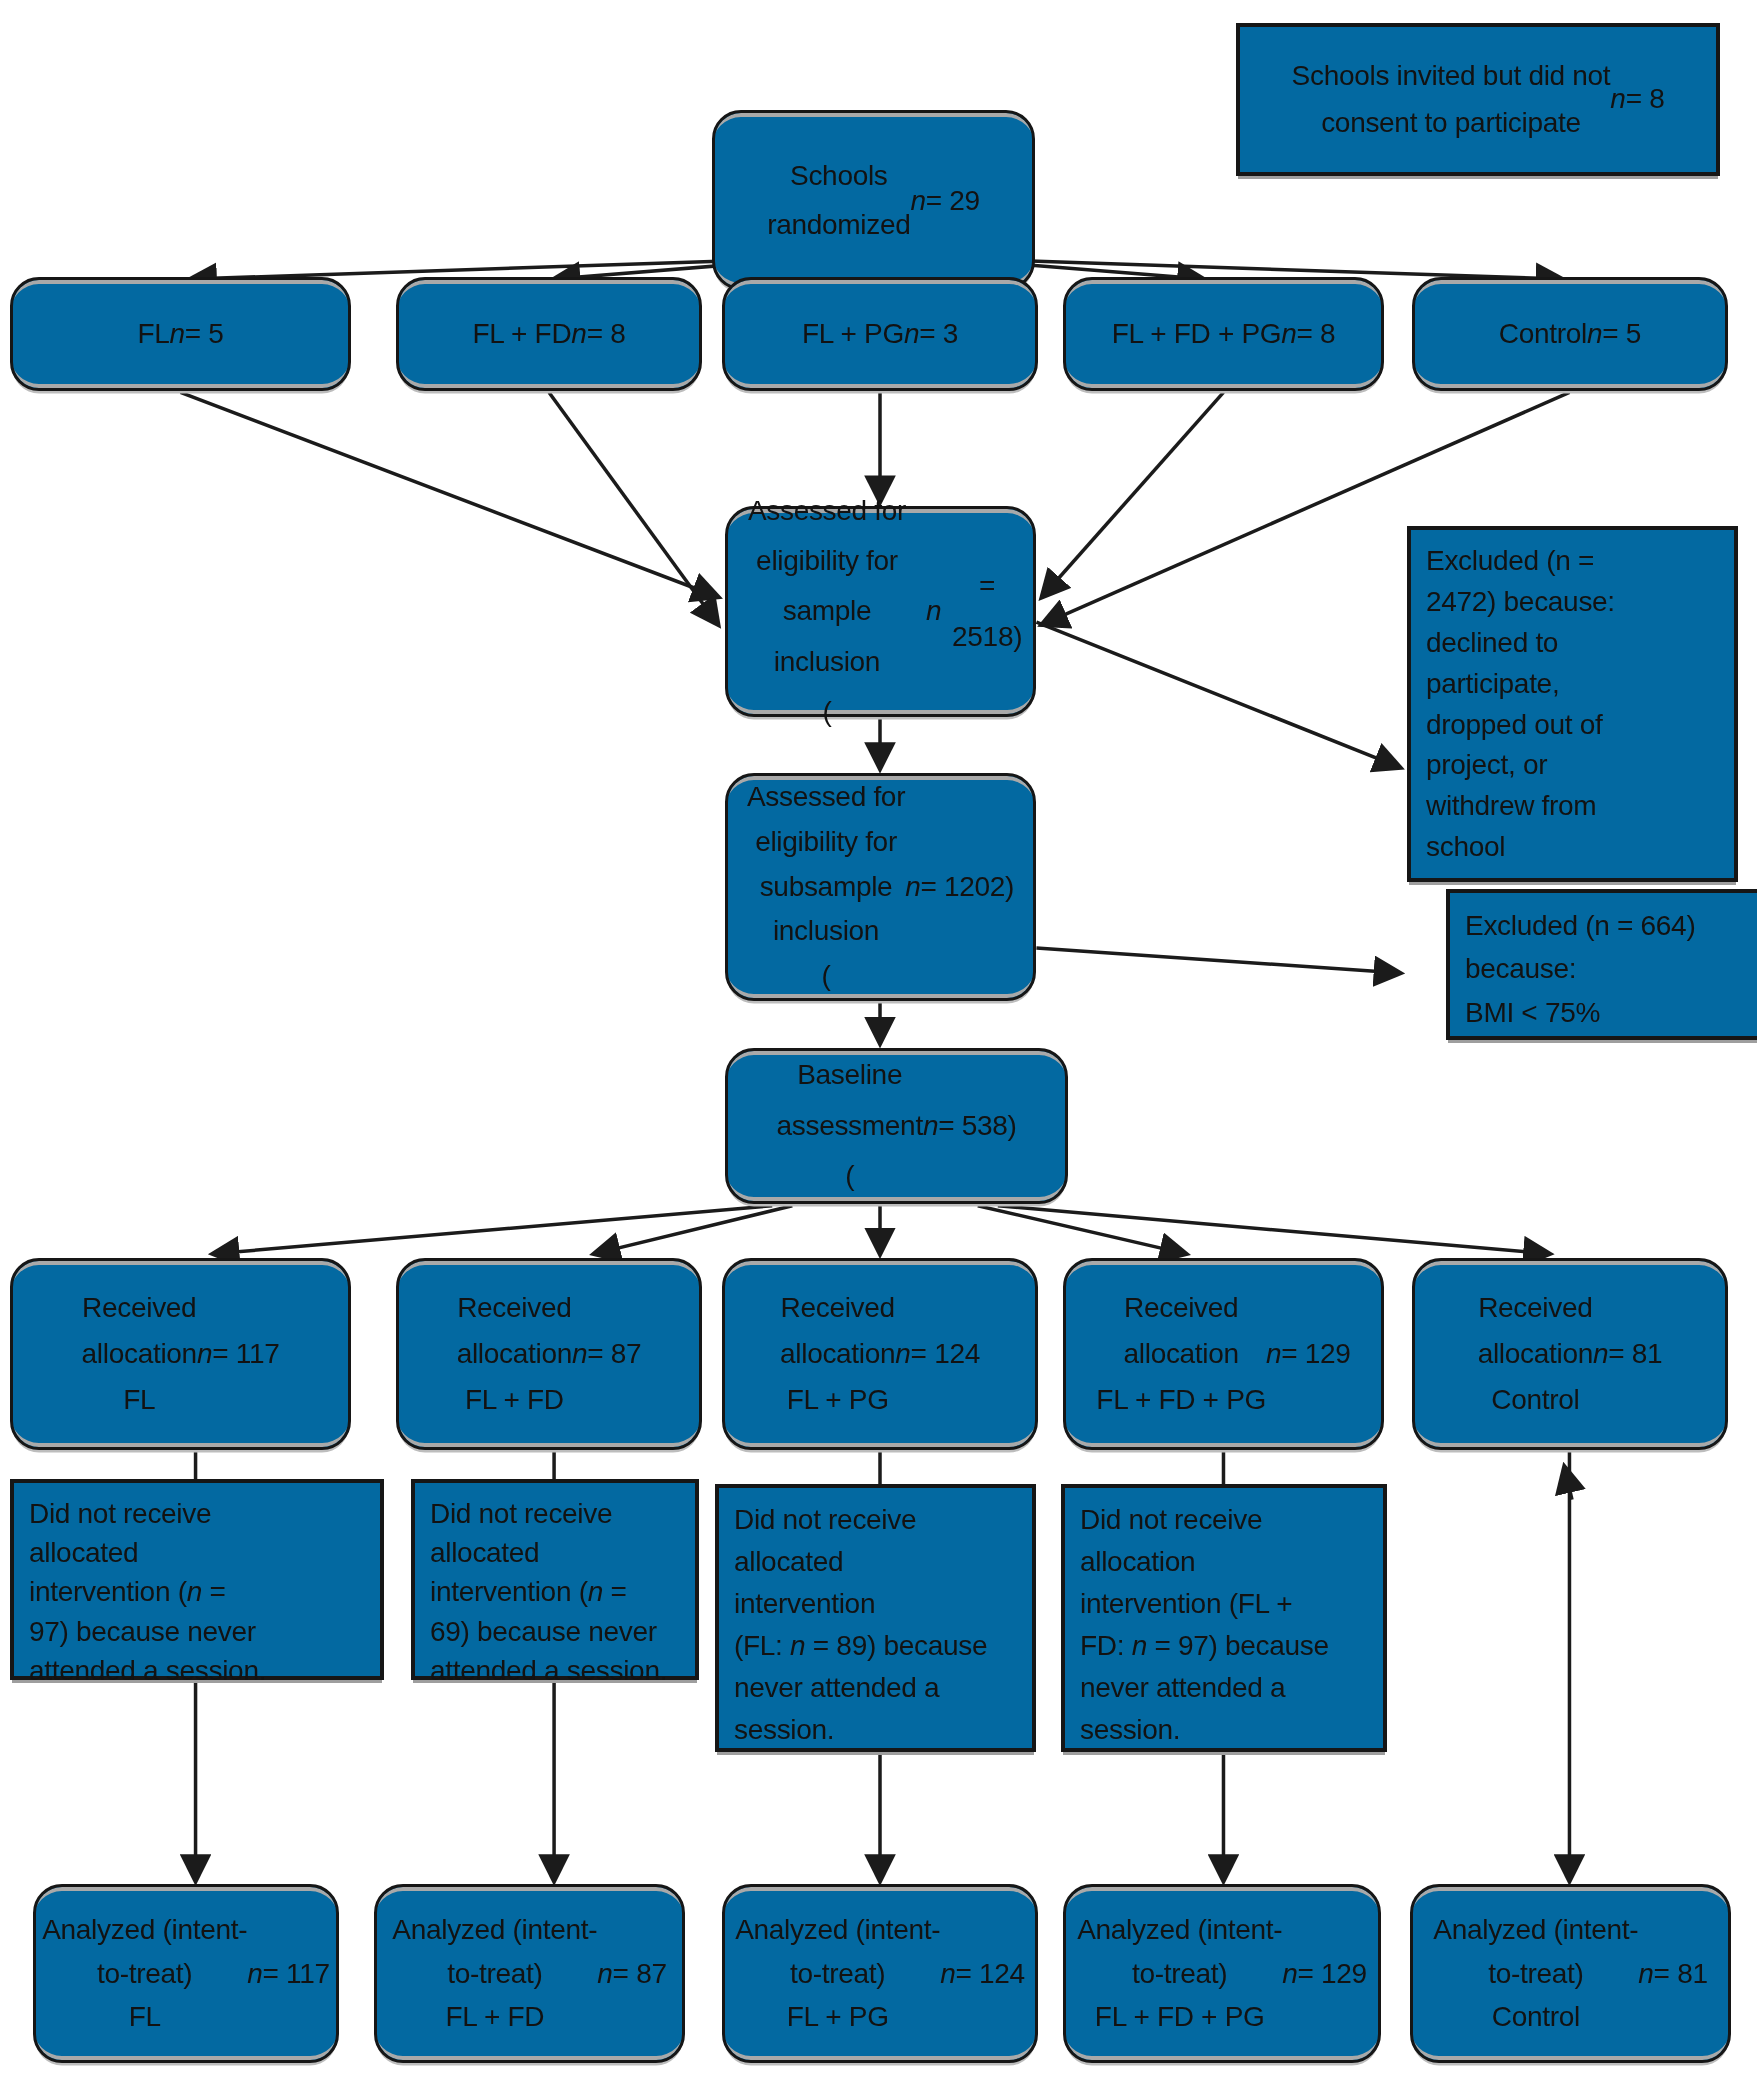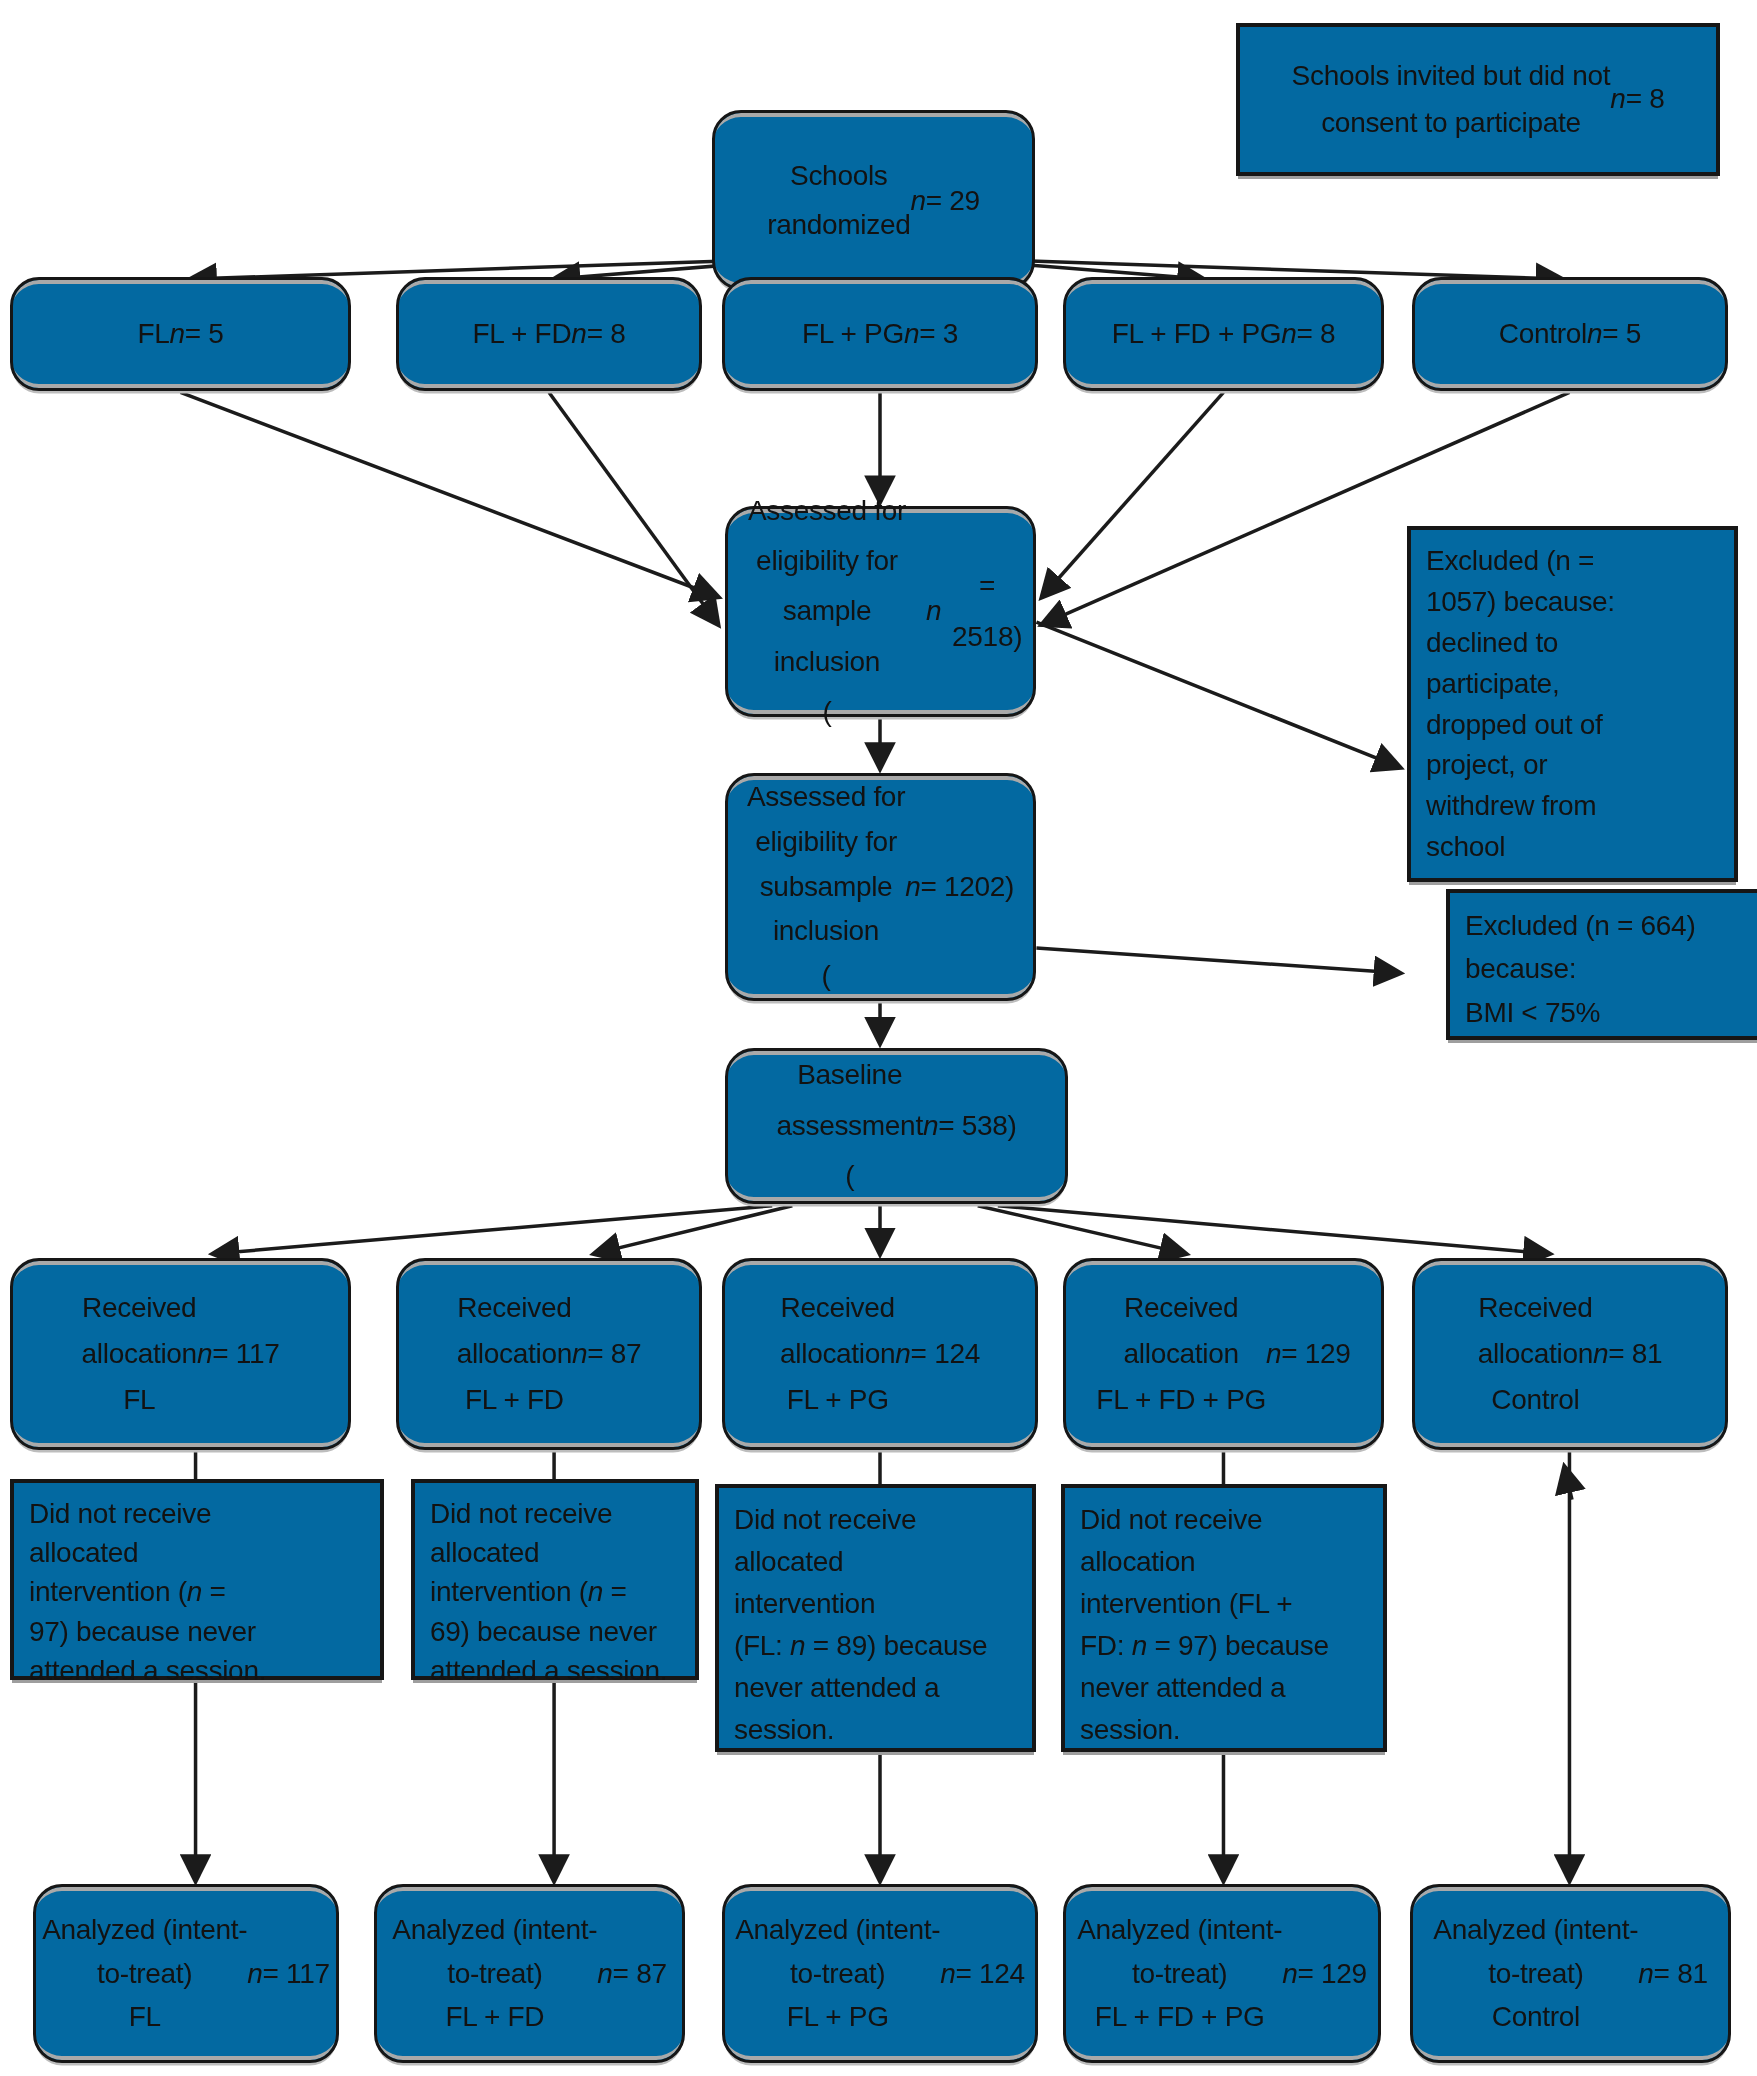--- a/index.html
+++ b/index.html
@@ -123,21 +123,21 @@
 <i>n</i> = 8</div>
   <div class="box rounded center lh-arm" style="left:1412px;top:277px;width:316px;height:114px;">Control
 <i>n</i> = 5</div>
 
   <div class="box rounded center lh-assessed1" style="left:725px;top:506px;width:311px;height:211px;">Assessed for
 eligibility for
 sample inclusion
 (<i>n</i> = 2518)</div>
 
   <div class="box square leftText lh-excl1" style="left:1407px;top:526px;width:331px;height:356px;">Excluded (n =
-1057) because:
+2472) because:
 declined to
 participate,
 dropped out of
 project, or
 withdrew from
 school</div>
 
   <div class="box rounded center lh-assessed2" style="left:725px;top:773px;width:311px;height:228px;">Assessed for
 eligibility for
 subsample

